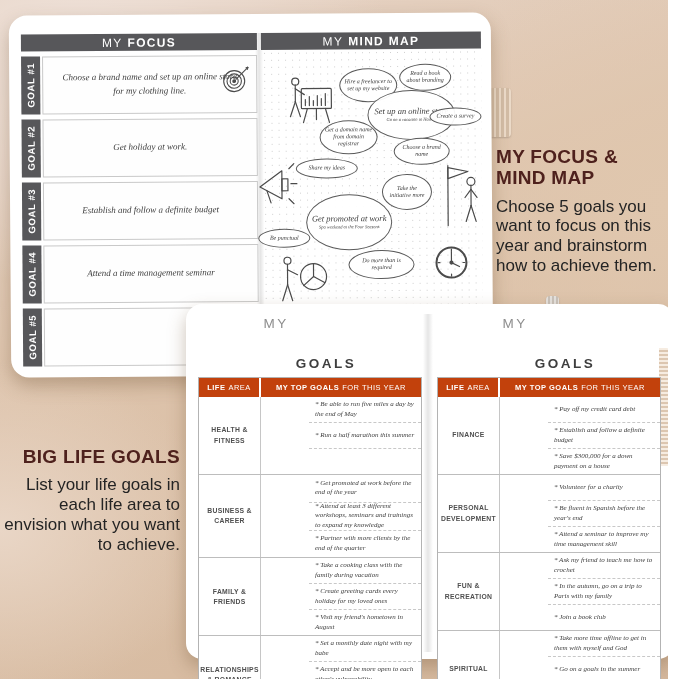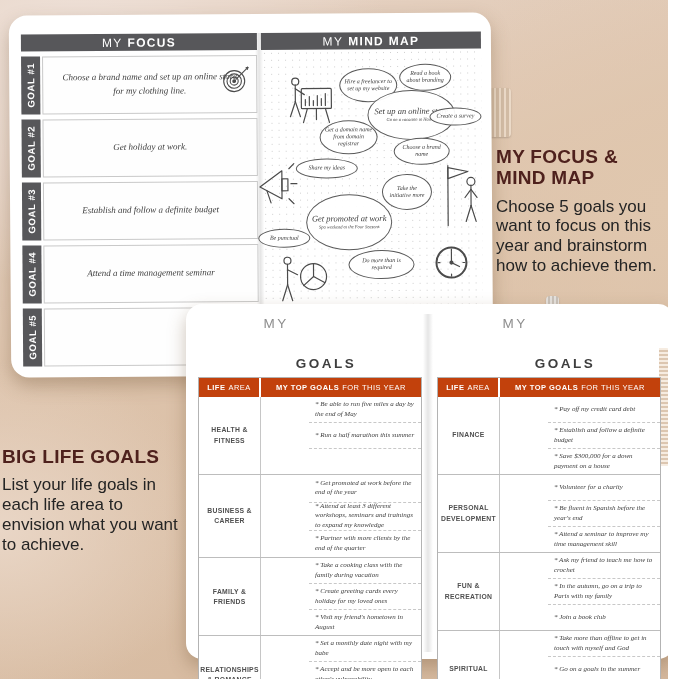--- a/index.html
+++ b/index.html
@@ -71,21 +71,21 @@
   .spine-btm{position:absolute;left:237px;top:10px;width:10px;height:338px;
     background:linear-gradient(90deg,rgba(0,0,0,0),rgba(0,0,0,.10) 50%,rgba(0,0,0,0));}
   .page-stack{position:absolute;left:473px;top:44px;width:13px;height:118px;border-radius:0 6px 6px 0;
     background:repeating-linear-gradient(180deg,#f6ece1 0 2px,#dcc6b0 2px 4px);}
 
   
   .callout{position:absolute;}
   .callout h2{margin:0;font-size:19px;line-height:1.12;color:#4e211d;letter-spacing:.3px;font-weight:bold;}
   .callout p{margin:8px 0 0;font-size:17px;line-height:1.17;color:#242424;}
   .callout.right{left:496px;top:146px;width:168px;z-index:2;}
-  .callout.left{left:2px;top:446px;width:178px;text-align:left;z-index:2;}
+  .callout.left{left:2px;top:446px;width:178px;text-align:right;z-index:2;}
 
   .loop{position:absolute;background:repeating-linear-gradient(90deg,#ecdbc9 0 2.5px,#d3bda6 2.5px 5px);
     border-radius:4px;box-shadow:0 1px 2px rgba(0,0,0,.18);}
   .loop.top{left:489px;top:88px;width:22px;height:49px;z-index:1;}
   .loop.btm{left:546px;top:296px;width:13px;height:11px;z-index:2;
     background:repeating-linear-gradient(90deg,#e5e2de 0 2px,#c9c2ba 2px 4px);}
 </style>
 </head>
 <body>
 
@@ -369,21 +369,21 @@
           <div class="acell">FUN &amp; RECREATION</div>
           <div class="gcol">
             <div class="gcell hand">* Ask my friend to teach me how to crochet</div>
             <div class="gcell hand">* In the autumn, go on a trip to Paris with my family</div>
             <div class="gcell hand">* Join a book club</div>
           </div>
         </div>
         <div class="arow">
           <div class="acell">SPIRITUAL</div>
           <div class="gcol">
-            <div class="gcell hand">* Take more than offline to get in touch with myself and God</div>
+            <div class="gcell hand">* Take more time offline to get in them with myself and God</div>
             <div class="gcell hand">* Go on a goals in the summer</div>
             <div class="gcell hand"></div>
           </div>
         </div>
       </div>
     </div>
   </div>
 
 </div>
 

